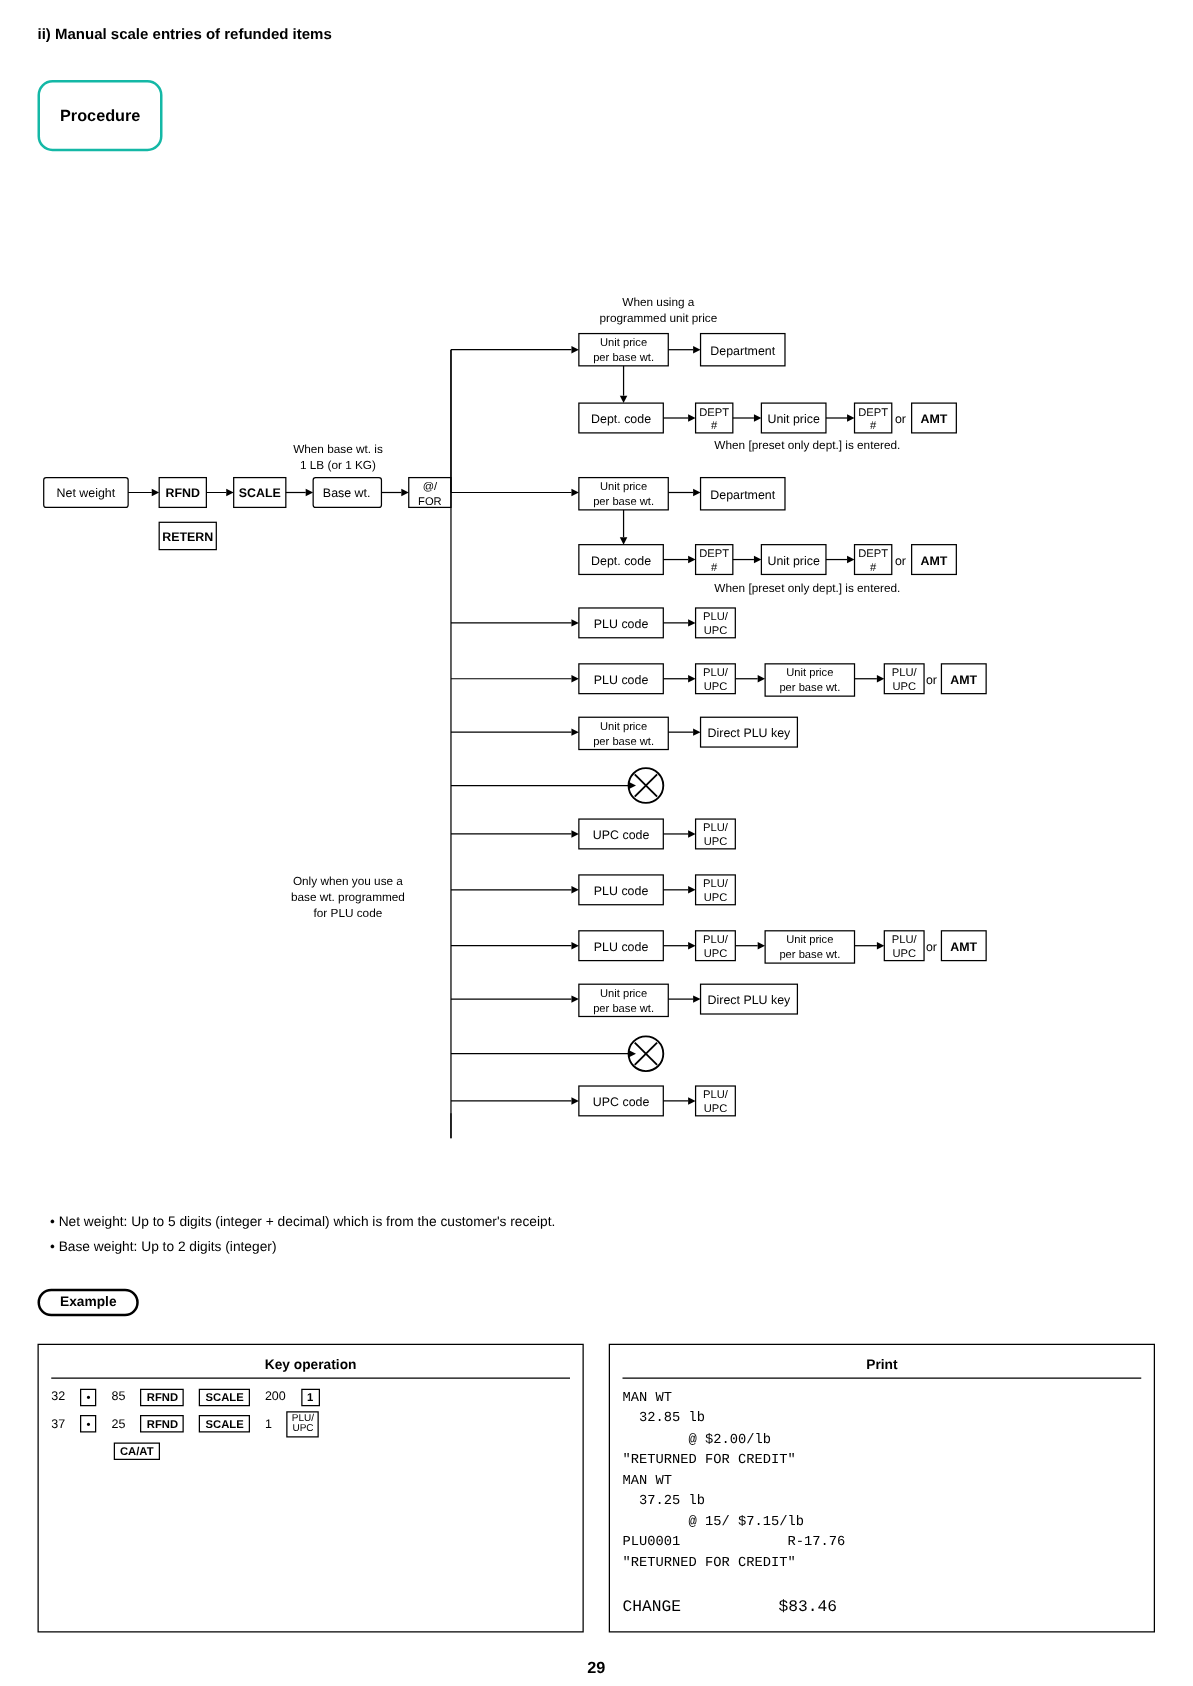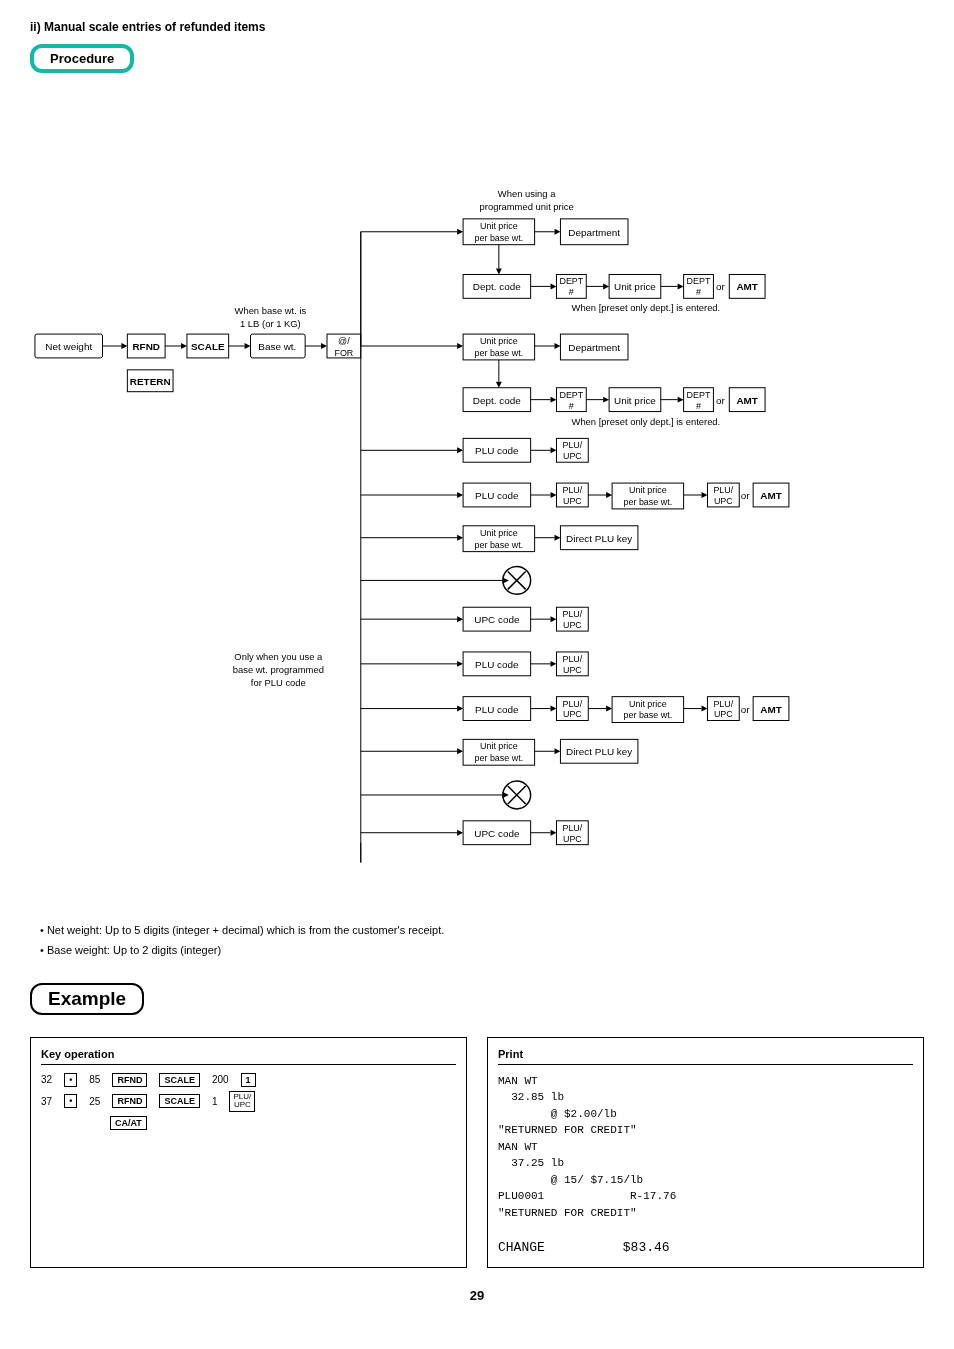--- a/index.html
+++ b/index.html
@@ -12,26 +12,27 @@
       padding: 20px 30px;
       color: #000;
     }
     .page-title {
       font-weight: bold;
       font-size: 12px;
       margin-bottom: 10px;
     }
     .procedure-badge {
       display: inline-block;
-      border: 4px solid #14b8a6;
+      border: 2px solid #14b8a6;
       border-radius: 12px;
-      padding: 3px 16px;
+      padding: 19px 16px;
       font-weight: bold;
       font-size: 13px;
       margin-bottom: 12px;
+      margin-top: 20px;
     }
     .diagram-area {
       position: relative;
       width: 100%;
       height: 820px;
       margin-bottom: 16px;
     }
     .box {
       position: absolute;
       border: 1px solid #000;
@@ -49,41 +50,41 @@
     }
     .bullet-section p {
       margin-left: 10px;
     }
     .example-badge {
       display: inline-block;
       border: 2px solid #000;
       border-radius: 12px;
       padding: 3px 16px;
       font-weight: bold;
-      font-size: 19px;
+      font-size: 11px;
       margin-bottom: 12px;
     }
     .example-section {
       display: flex;
       gap: 20px;
       margin-top: 10px;
     }
     .key-op-col {
       flex: 1;
       border: 1px solid #000;
       padding: 10px;
     }
     .print-col {
       flex: 1;
       border: 1px solid #000;
       padding: 10px;
     }
     .col-header {
       font-weight: bold;
-      text-align: left;
+      text-align: center;
       border-bottom: 1px solid #000;
       margin-bottom: 8px;
       padding-bottom: 4px;
     }
     .key-row {
       display: flex;
       align-items: center;
       gap: 12px;
       margin-bottom: 4px;
       font-size: 10px;
@@ -468,21 +469,21 @@
     </div>
     <div class="key-row">
       <span>37</span>
       <span class="key-btn">•</span>
       <span>25</span>
       <span class="key-btn">RFND</span>
       <span class="key-btn">SCALE</span>
       <span>1</span>
       <span class="key-btn-small">PLU/<br>UPC</span>
     </div>
-    <div class="key-row" style="margin-left:69px;text-align:center;">
+    <div class="key-row" style="margin-left:50px;text-align:center;">
       <span class="key-btn">CA/AT</span>
     </div>
   </div>
   <div class="print-col">
     <div class="col-header">Print</div>
     <div class="print-receipt">
       <div>MAN WT</div>
       <div>&nbsp;&nbsp;32.85 lb</div>
       <div>&nbsp;&nbsp;&nbsp;&nbsp;&nbsp;&nbsp;&nbsp;&nbsp;@ $2.00/lb</div>
       <div>"RETURNED FOR CREDIT"</div>

